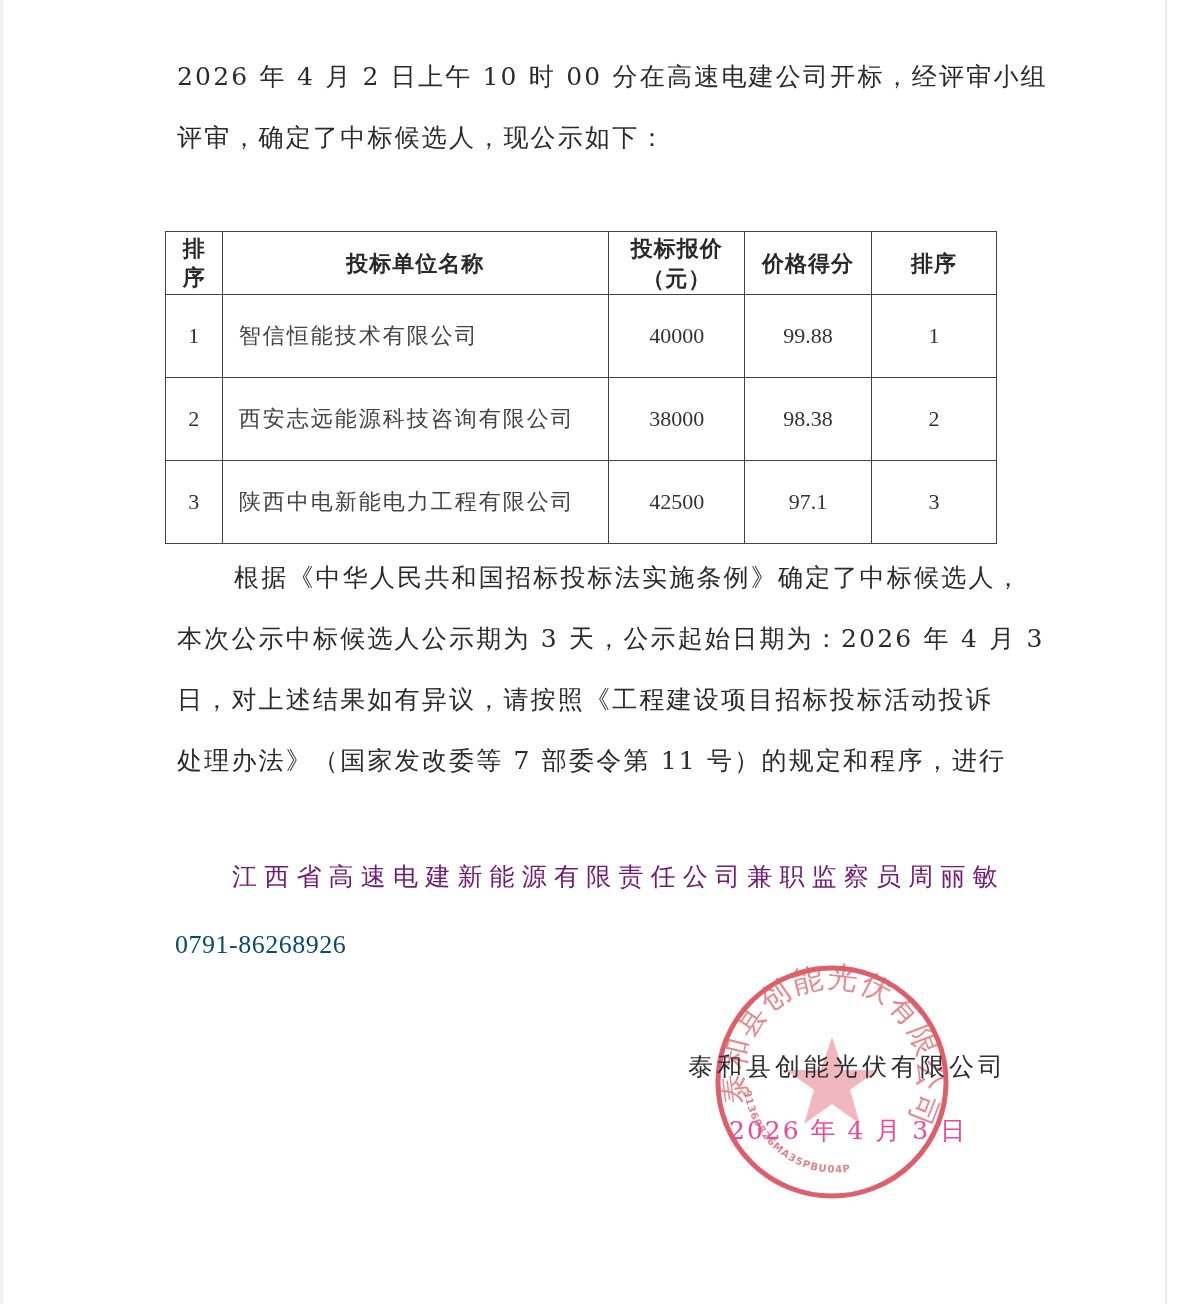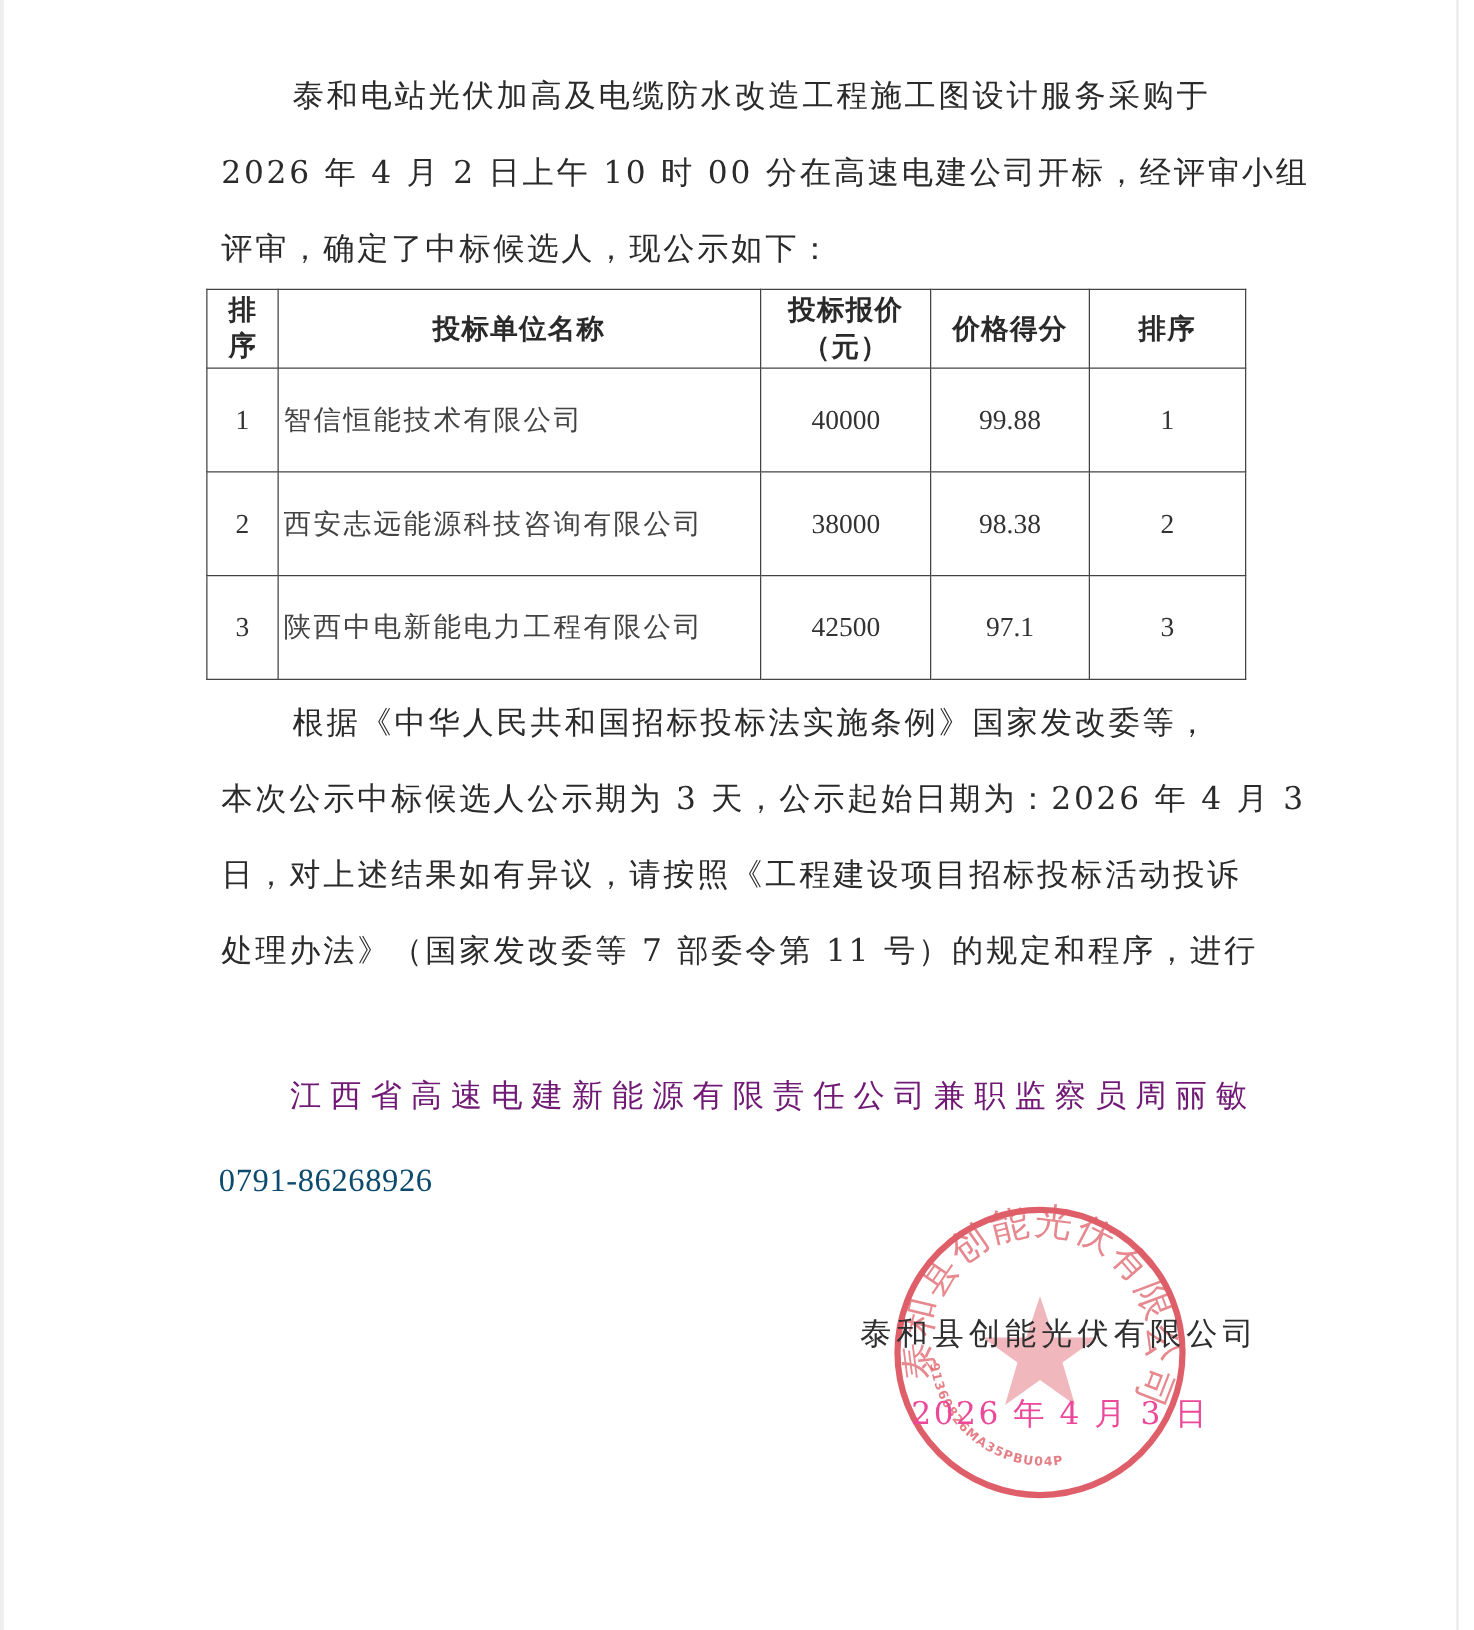--- a/index.html
+++ b/index.html
@@ -46,21 +46,21 @@
     .bid-table th, .bid-table td {
       border: 1.5px solid #444;
       text-align: center;
       vertical-align: middle;
       padding: 0;
       font-weight: normal;
     }
     .bid-table thead tr { height: 63px; }
     .bid-table tbody tr { height: 83px; }
     .bid-table th { font-weight: bold; color: #2a2a2a; letter-spacing: 1px; line-height: 30px; }
-    .bid-table td.name { text-align: left; padding-left: 4px; letter-spacing: 2px; color: #444; }
+    .bid-table td.name { text-align: left; padding-left: 16px; letter-spacing: 2px; color: #444; }
     .col-seq { width: 56px; }
     .col-name { width: 388px; }
     .col-price { width: 136px; }
     .col-score { width: 126px; }
     .col-rank { width: 125px; }
     .num { font-family: "Liberation Serif", serif; font-size: 22px; color: #333; }
 
     .contact {
       position: absolute; left: 232px; top: 860px;
       font-size: 25px; letter-spacing: 7.2px; color: #701a75;
@@ -89,21 +89,20 @@
       white-space: nowrap;
     }
   </style>
 </head>
 <body>
 
 <div class="left-strip"></div>
 <div class="right-line"></div>
 
 <div class="para" style="top:46px;">
-  <span class="line indent">泰和电站光伏加高及电缆防水改造工程施工图设计服务采购于</span>
   <span class="line">2026 年 4 月 2 日上午 10 时 00 分在高速电建公司开标，经评审小组</span>
   <span class="line">评审，确定了中标候选人，现公示如下：</span>
 </div>
 
 <table class="bid-table">
   <thead>
     <tr>
       <th class="col-seq">
         <span style="display:inline-block;width:1em;line-height:29px;">排序</span>
       </th>
@@ -135,21 +134,21 @@
       <td class="num">3</td>
       <td class="name">陕西中电新能电力工程有限公司</td>
       <td class="num">42500</td>
       <td class="num">97.1</td>
       <td class="num">3</td>
     </tr>
   </tbody>
 </table>
 
 <div class="para" style="top:547px;">
-  <span class="line indent">根据《中华人民共和国招标投标法实施条例》国家发改委等，</span>
+  <span class="line indent">根据《中华人民共和国招标投标法实施条例》确定了中标候选人，</span>
   <span class="line">本次公示中标候选人公示期为 3 天，公示起始日期为：2026 年 4 月 3</span>
   <span class="line">日，对上述结果如有异议，请按照《工程建设项目招标投标活动投诉</span>
   <span class="line">处理办法》（国家发改委等 7 部委令第 11 号）的规定和程序，进行</span>
 </div>
 
 <div class="contact">江西省高速电建新能源有限责任公司兼职监察员周丽敏</div>
 <div class="phone">0791-86268926</div>
 
 <svg class="stamp" viewBox="0 0 240 240">
   <defs>

